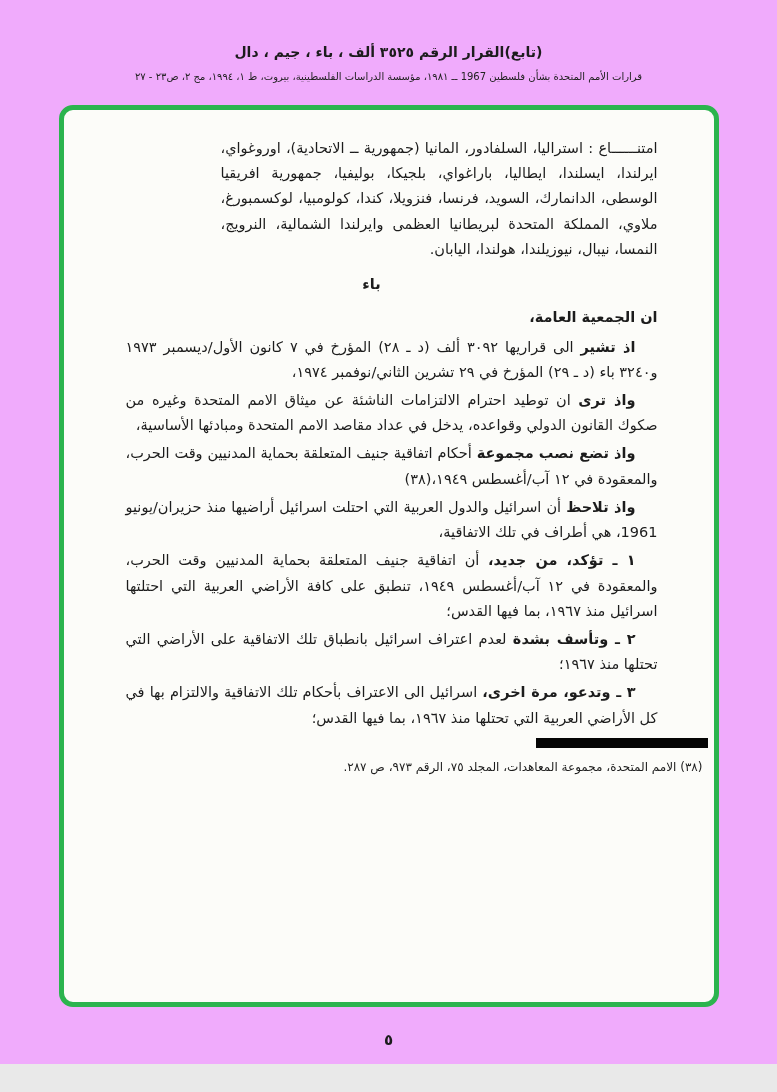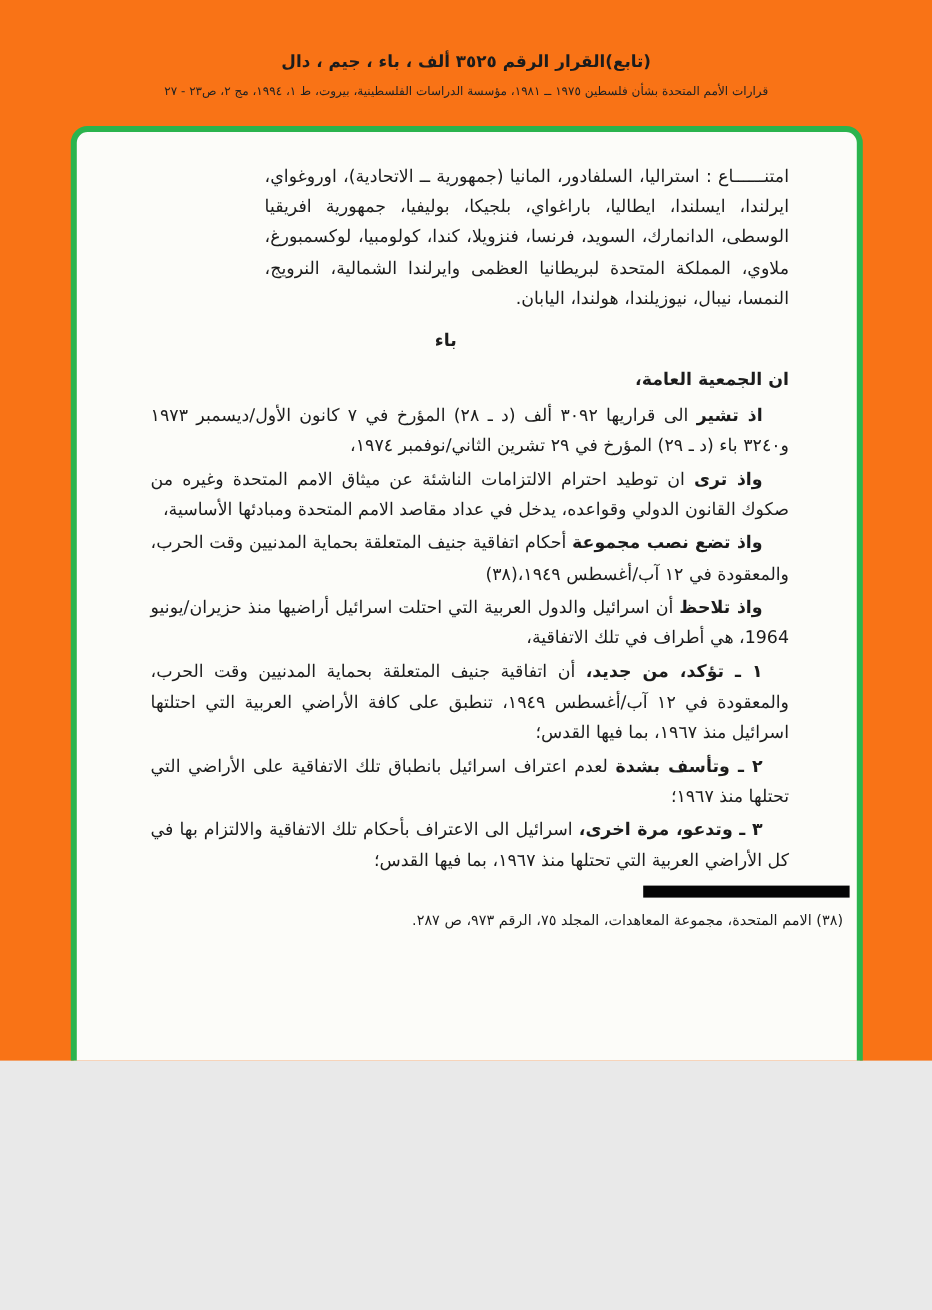--- a/index.html
+++ b/index.html
@@ -5,23 +5,23 @@
   * { margin: 0; padding: 0; box-sizing: border-box; }
   html, body { background: #e9e9e9; }
   body {
     font-family: "DejaVu Sans", sans-serif;
     color: #1c1c1c;
     -webkit-font-smoothing: antialiased;
   }
   .page {
     position: relative;
     width: 777px;
-    height: 884px;
+    height: 1064px;
     margin: 0 auto;
-    background: #f97316;
+    background: #f0abfc;
     overflow: hidden;
   }
   .page-header { text-align: center; padding-top: 44px; }
   .doc-title {
     font-size: 14px;
     font-weight: bold;
     direction: rtl;
     letter-spacing: 0.3px;
   }
   .doc-citation {
@@ -82,21 +82,21 @@
     margin-top: 24px;
   }
 </style>
 </head>
 <body>
 
 <div class="page">
 
   <header class="page-header">
     <div class="doc-title" dir="rtl">(تابع)القرار الرقم ٣٥٢٥ ألف ، باء ، جيم ، دال</div>
-    <div class="doc-citation" dir="rtl">قرارات الأمم المتحدة بشأن فلسطين ١٩٧٥ ــ ١٩٨١، مؤسسة الدراسات الفلسطينية، بيروت، ط ١، ١٩٩٤، مج ٢، ص٢٣ - ٢٧</div>
+    <div class="doc-citation" dir="rtl">قرارات الأمم المتحدة بشأن فلسطين 1967 ــ ١٩٨١، مؤسسة الدراسات الفلسطينية، بيروت، ط ١، ١٩٩٤، مج ٢، ص٢٣ - ٢٧</div>
   </header>
 
   <section class="doc-frame">
     <div class="doc-content" dir="rtl" lang="ar">
 
       <p class="abstention">
         <span class="abstention-label">امتنــــــاع :</span>
         <span>استراليا، السلفادور، المانيا (جمهورية ــ الاتحادية)، اوروغواي، ايرلندا، ايسلندا، ايطاليا، باراغواي، بلجيكا، بوليفيا، جمهورية افريقيا الوسطى، الدانمارك، السويد، فرنسا، فنزويلا، كندا، كولومبيا، لوكسمبورغ، ملاوي، المملكة المتحدة لبريطانيا العظمى وايرلندا الشمالية، النرويج، النمسا، نيبال، نيوزيلندا، هولندا، اليابان.</span>
       </p>
 
@@ -114,21 +114,21 @@
         <span>ان توطيد احترام الالتزامات الناشئة عن ميثاق الامم المتحدة وغيره من صكوك القانون الدولي وقواعده، يدخل في عداد مقاصد الامم المتحدة ومبادئها الأساسية،</span>
       </p>
 
       <p class="para">
         <strong>واذ تضع نصب مجموعة</strong>
         <span>أحكام اتفاقية جنيف المتعلقة بحماية المدنيين وقت الحرب، والمعقودة في ١٢ آب/أغسطس ١٩٤٩،(٣٨)</span>
       </p>
 
       <p class="para">
         <strong>واذ تلاحظ</strong>
-        <span>أن اسرائيل والدول العربية التي احتلت اسرائيل أراضيها منذ حزيران/يونيو 1964، هي أطراف في تلك الاتفاقية،</span>
+        <span>أن اسرائيل والدول العربية التي احتلت اسرائيل أراضيها منذ حزيران/يونيو 1961، هي أطراف في تلك الاتفاقية،</span>
       </p>
 
 
       <p class="para">
         <strong>١ ـ تؤكد، من جديد،</strong>
         <span>أن اتفاقية جنيف المتعلقة بحماية المدنيين وقت الحرب، والمعقودة في ١٢ آب/أغسطس ١٩٤٩، تنطبق على كافة الأراضي العربية التي احتلتها اسرائيل منذ ١٩٦٧، بما فيها القدس؛</span>
       </p>
 
       <p class="para">
         <strong>٢ ـ وتأسف بشدة</strong>

